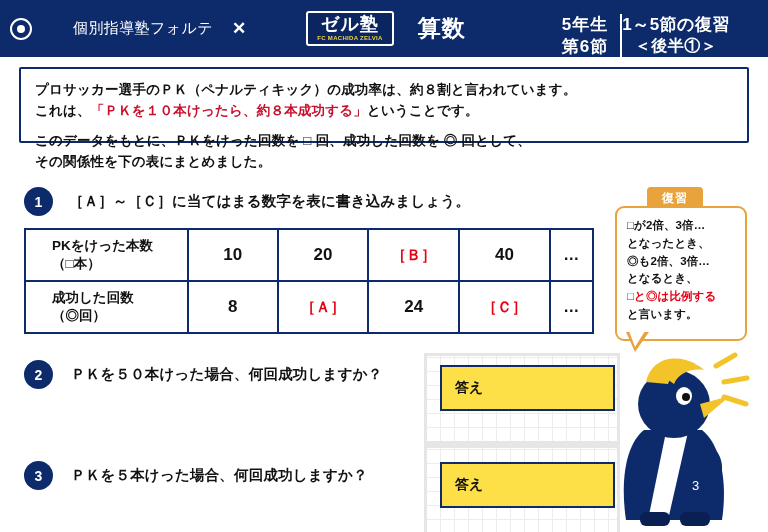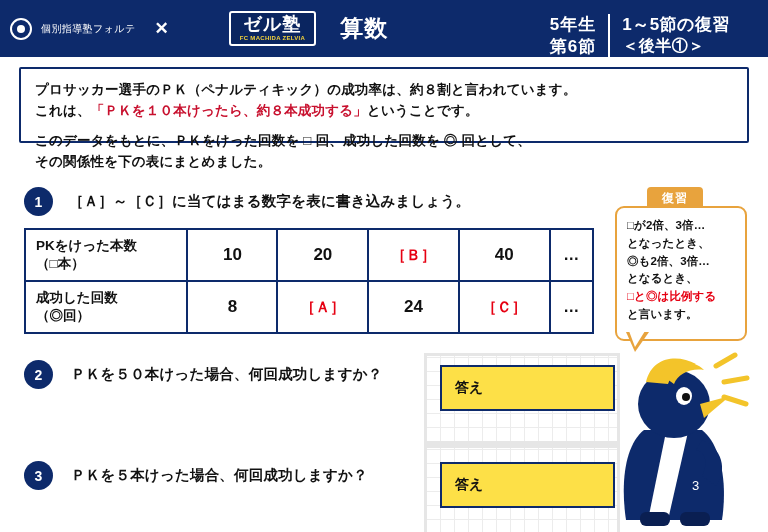--- a/index.html
+++ b/index.html
@@ -25,21 +25,21 @@
   .brand-logo {
     width: 22px; height: 22px; border-radius: 50%;
     border: 2px solid #ffffff; position: relative; flex: none;
   }
   .brand-logo::after {
     content: ""; position: absolute; left: 5px; top: 5px;
     width: 8px; height: 8px; border-radius: 50%;
     background: #ffffff;
   }
   .brand-name {
-    color: #ffffff; font-size: 10px; letter-spacing: .4px; white-space: nowrap;
+    color: #ffffff; font-size: 15px; letter-spacing: .4px; white-space: nowrap; margin-left: 32px;
   }
   .cross-icon {
     color: #ffffff; font-size: 17px; font-weight: bold; margin: 0 10px;
   }
   .zelvia-badge {
     background: #0a2560; border: 2px solid #ffffff;
     padding: 2px 9px 3px 9px; border-radius: 3px;
     display: flex; flex-direction: column; align-items: center; line-height: 1; margin-left: 41px;
   }
   .zelvia-badge .jp {
@@ -56,23 +56,22 @@
     position: absolute; right: 4px; top: 0; height: 71px;
     display: flex; align-items: center;
     padding-right: 34px;
   }
   .grade-box {
     color: #ffffff; text-align: center; line-height: 1.28;
     font-size: 17px; font-weight: bold; letter-spacing: 1px;
     padding-right: 12px; border-right: 2px solid #ffffff;
   }
   .unit-box {
-    color: #ffffff; line-height: 1.28;
+    color: #ffffff; text-align: center; line-height: 1.28;
     font-size: 17px; font-weight: bold; letter-spacing: .5px;
-    padding-left: 12px;
   }
   .unit-box .line2 { font-size: 16px; }
 
   
   .intro-box {
     position: absolute; left: 19px; top: 67px; width: 730px; height: 76px;
     border: 2px solid #0d2a6b; border-radius: 2px;
     padding: 11px 14px;
   }
   .intro-line {
@@ -102,21 +101,21 @@
     border-collapse: collapse;
     width: 570px;
   }
   .data-table td {
     border: 2px solid #0d2a6b;
     height: 52px;
     text-align: center;
     font-size: 17px; font-weight: bold; color: #111;
   }
   .data-table td.rowhead {
-    width: 166px; font-size: 13.5px; line-height: 1.35; text-align: left; padding-left: 10px;
+    width: 166px; font-size: 13.5px; line-height: 1.35; text-align: left; padding-left: 26px;
   }
   .data-table td.val { width: 92px; }
   .data-table td.dots { width: 44px; font-size: 16px; }
   .data-table .red { color: #e60012; font-size: 15px; }
 
   
   .bubble {
     position: absolute; left: 615px; top: 206px; width: 132px; height: 135px;
     border: 2px solid #e8a33d; border-radius: 9px;
     background: #ffffff;

